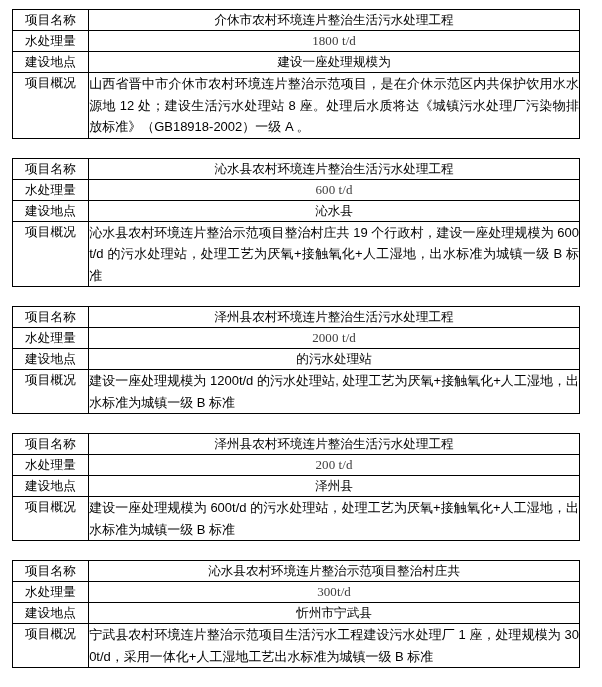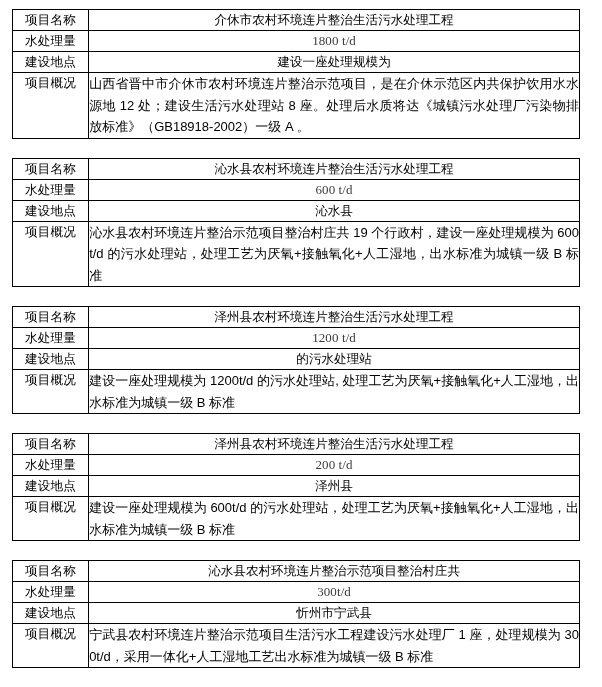--- a/index.html
+++ b/index.html
@@ -152,21 +152,21 @@
         <col class="label-col">
         <col class="value-col">
       </colgroup>
     <tbody>
       <tr>
         <td class="cell-label">项目名称</td>
         <td class="cell-value">泽州县农村环境连片整治生活污水处理工程</td>
       </tr>
       <tr>
         <td class="cell-label">水处理量</td>
-        <td class="cell-value num">1200 t/d</td>
+        <td class="cell-value num">2000 t/d</td>
       </tr>
       <tr>
         <td class="cell-label">建设地点</td>
         <td class="cell-value">的污水处理站</td>
       </tr>
       <tr class="r-tall">
         <td class="cell-label">项目概况</td>
         <td class="cell-desc">建设一座处理规模为 1200t/d 的污水处理站, 处理工艺为厌氧+接触氧化+人工湿地，出水标准为城镇一级 B 标准</td>
       </tr>
     </tbody>

